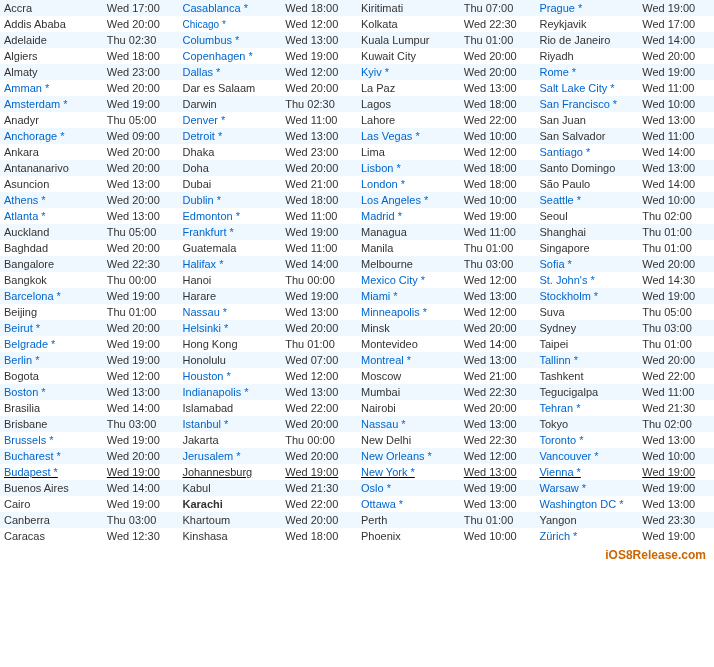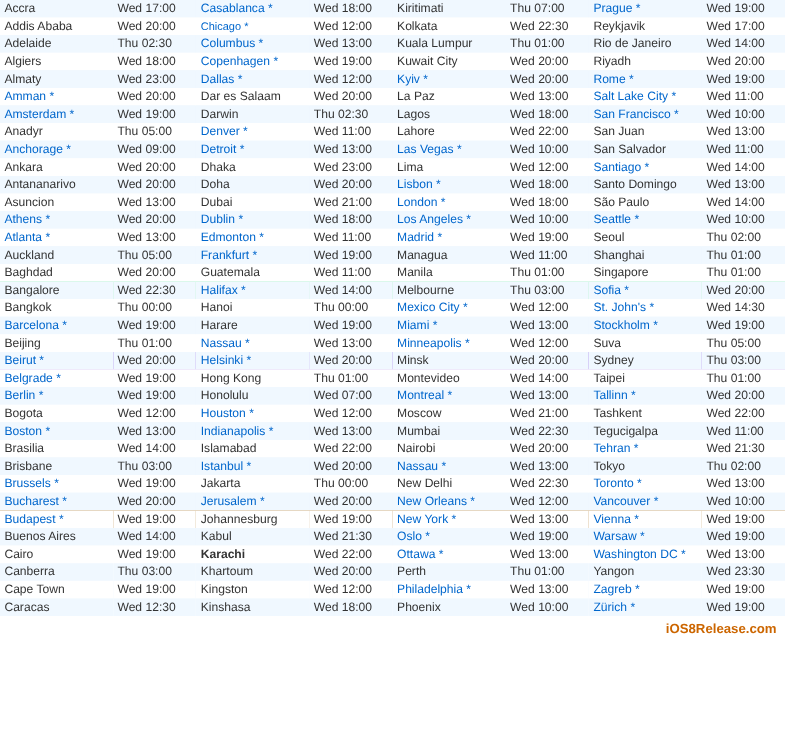--- a/index.html
+++ b/index.html
@@ -190,21 +190,21 @@
       <tr style="background-color: rgb(255, 255, 255);">
         <td style="color: rgb(51, 51, 51); padding: 2px 4px; font-size: 11px; min-width: 95px;">Baghdad</td>
         <td style="color: rgb(51, 51, 51); padding: 2px 4px; font-size: 11px; min-width: 70px;">Wed 20:00</td>
         <td style="color: rgb(51, 51, 51); padding: 2px 4px; font-size: 11px; min-width: 95px;">Guatemala</td>
         <td style="color: rgb(51, 51, 51); padding: 2px 4px; font-size: 11px; min-width: 70px;">Wed 11:00</td>
         <td style="color: rgb(51, 51, 51); padding: 2px 4px; font-size: 11px; min-width: 95px;">Manila</td>
         <td style="color: rgb(51, 51, 51); padding: 2px 4px; font-size: 11px; min-width: 70px;">Thu 01:00</td>
         <td style="color: rgb(51, 51, 51); padding: 2px 4px; font-size: 11px; min-width: 95px;">Singapore</td>
         <td style="color: rgb(51, 51, 51); padding: 2px 4px; font-size: 11px; min-width: 70px;">Thu 01:00</td>
       </tr>
-      <tr style="background-color: #86efac;">
+      <tr style="background-color: #f0abfc;">
         <td style="color: rgb(51, 51, 51); padding: 2px 4px; font-size: 11px; min-width: 95px;">Bangalore</td>
         <td style="color: rgb(51, 51, 51); padding: 2px 4px; font-size: 11px; min-width: 70px;">Wed 22:30</td>
         <td style="color: rgb(0, 102, 204); padding: 2px 4px; font-size: 11px; min-width: 95px;">Halifax *</td>
         <td style="color: rgb(51, 51, 51); padding: 2px 4px; font-size: 11px; min-width: 70px;">Wed 14:00</td>
         <td style="color: rgb(51, 51, 51); padding: 2px 4px; font-size: 11px; min-width: 95px;">Melbourne</td>
         <td style="color: rgb(51, 51, 51); padding: 2px 4px; font-size: 11px; min-width: 70px;">Thu 03:00</td>
         <td style="color: rgb(0, 102, 204); padding: 2px 4px; font-size: 11px; min-width: 95px;">Sofia *</td>
         <td style="color: rgb(51, 51, 51); padding: 2px 4px; font-size: 11px; min-width: 70px;">Wed 20:00</td>
       </tr>
       <tr style="background-color: rgb(255, 255, 255);">
@@ -320,21 +320,21 @@
       <tr style="background-color: rgb(232, 244, 252);">
         <td style="color: rgb(0, 102, 204); padding: 2px 4px; font-size: 11px; min-width: 95px;">Bucharest *</td>
         <td style="color: rgb(51, 51, 51); padding: 2px 4px; font-size: 11px; min-width: 70px;">Wed 20:00</td>
         <td style="color: rgb(0, 102, 204); padding: 2px 4px; font-size: 11px; min-width: 95px;">Jerusalem *</td>
         <td style="color: rgb(51, 51, 51); padding: 2px 4px; font-size: 11px; min-width: 70px;">Wed 20:00</td>
         <td style="color: rgb(0, 102, 204); padding: 2px 4px; font-size: 11px; min-width: 95px;">New Orleans *</td>
         <td style="color: rgb(51, 51, 51); padding: 2px 4px; font-size: 11px; min-width: 70px;">Wed 12:00</td>
         <td style="color: rgb(0, 102, 204); padding: 2px 4px; font-size: 11px; min-width: 95px;">Vancouver *</td>
         <td style="color: rgb(51, 51, 51); padding: 2px 4px; font-size: 11px; min-width: 70px;">Wed 10:00</td>
       </tr>
-      <tr style="background-color: #a16207;">
+      <tr style="background-color: #f0abfc; text-decoration: underline;">
         <td style="color: rgb(0, 102, 204); padding: 2px 4px; font-size: 11px; min-width: 95px;">Budapest *</td>
         <td style="color: rgb(51, 51, 51); padding: 2px 4px; font-size: 11px; min-width: 70px;">Wed 19:00</td>
         <td style="color: rgb(51, 51, 51); padding: 2px 4px; font-size: 11px; min-width: 95px;">Johannesburg</td>
         <td style="color: rgb(51, 51, 51); padding: 2px 4px; font-size: 11px; min-width: 70px;">Wed 19:00</td>
         <td style="color: rgb(0, 102, 204); padding: 2px 4px; font-size: 11px; min-width: 95px;">New York *</td>
         <td style="color: rgb(51, 51, 51); padding: 2px 4px; font-size: 11px; min-width: 70px;">Wed 13:00</td>
         <td style="color: rgb(0, 102, 204); padding: 2px 4px; font-size: 11px; min-width: 95px;">Vienna *</td>
         <td style="color: rgb(51, 51, 51); padding: 2px 4px; font-size: 11px; min-width: 70px;">Wed 19:00</td>
       </tr>
       <tr style="background-color: rgb(232, 244, 252);">
@@ -359,30 +359,20 @@
       </tr>
       <tr style="background-color: rgb(255, 255, 255);">
         <td style="color: rgb(51, 51, 51); padding: 2px 4px; font-size: 11px; min-width: 95px;">Canberra</td>
         <td style="color: rgb(51, 51, 51); padding: 2px 4px; font-size: 11px; min-width: 70px;">Thu 03:00</td>
         <td style="color: rgb(51, 51, 51); padding: 2px 4px; font-size: 11px; min-width: 95px;">Khartoum</td>
         <td style="color: rgb(51, 51, 51); padding: 2px 4px; font-size: 11px; min-width: 70px;">Wed 20:00</td>
         <td style="color: rgb(51, 51, 51); padding: 2px 4px; font-size: 11px; min-width: 95px;">Perth</td>
         <td style="color: rgb(51, 51, 51); padding: 2px 4px; font-size: 11px; min-width: 70px;">Thu 01:00</td>
         <td style="color: rgb(51, 51, 51); padding: 2px 4px; font-size: 11px; min-width: 95px;">Yangon</td>
         <td style="color: rgb(51, 51, 51); padding: 2px 4px; font-size: 11px; min-width: 70px;">Wed 23:30</td>
-      </tr>
-      <tr style="background-color: rgb(232, 244, 252);">
-        <td style="color: rgb(51, 51, 51); padding: 2px 4px; font-size: 11px; min-width: 95px;">Cape Town</td>
-        <td style="color: rgb(51, 51, 51); padding: 2px 4px; font-size: 11px; min-width: 70px;">Wed 19:00</td>
-        <td style="color: rgb(51, 51, 51); padding: 2px 4px; font-size: 11px; min-width: 95px;">Kingston</td>
-        <td style="color: rgb(51, 51, 51); padding: 2px 4px; font-size: 11px; min-width: 70px;">Wed 12:00</td>
-        <td style="color: rgb(0, 102, 204); padding: 2px 4px; font-size: 11px; min-width: 95px;">Philadelphia *</td>
-        <td style="color: rgb(51, 51, 51); padding: 2px 4px; font-size: 11px; min-width: 70px;">Wed 13:00</td>
-        <td style="color: rgb(0, 102, 204); padding: 2px 4px; font-size: 11px; min-width: 95px;">Zagreb *</td>
-        <td style="color: rgb(51, 51, 51); padding: 2px 4px; font-size: 11px; min-width: 70px;">Wed 19:00</td>
       </tr>
       <tr style="background-color: rgb(255, 255, 255);">
         <td style="color: rgb(51, 51, 51); padding: 2px 4px; font-size: 11px; min-width: 95px;">Caracas</td>
         <td style="color: rgb(51, 51, 51); padding: 2px 4px; font-size: 11px; min-width: 70px;">Wed 12:30</td>
         <td style="color: rgb(51, 51, 51); padding: 2px 4px; font-size: 11px; min-width: 95px;">Kinshasa</td>
         <td style="color: rgb(51, 51, 51); padding: 2px 4px; font-size: 11px; min-width: 70px;">Wed 18:00</td>
         <td style="color: rgb(51, 51, 51); padding: 2px 4px; font-size: 11px; min-width: 95px;">Phoenix</td>
         <td style="color: rgb(51, 51, 51); padding: 2px 4px; font-size: 11px; min-width: 70px;">Wed 10:00</td>
         <td style="color: rgb(0, 102, 204); padding: 2px 4px; font-size: 11px; min-width: 95px;">Zürich *</td>
         <td style="color: rgb(51, 51, 51); padding: 2px 4px; font-size: 11px; min-width: 70px;">Wed 19:00</td>

